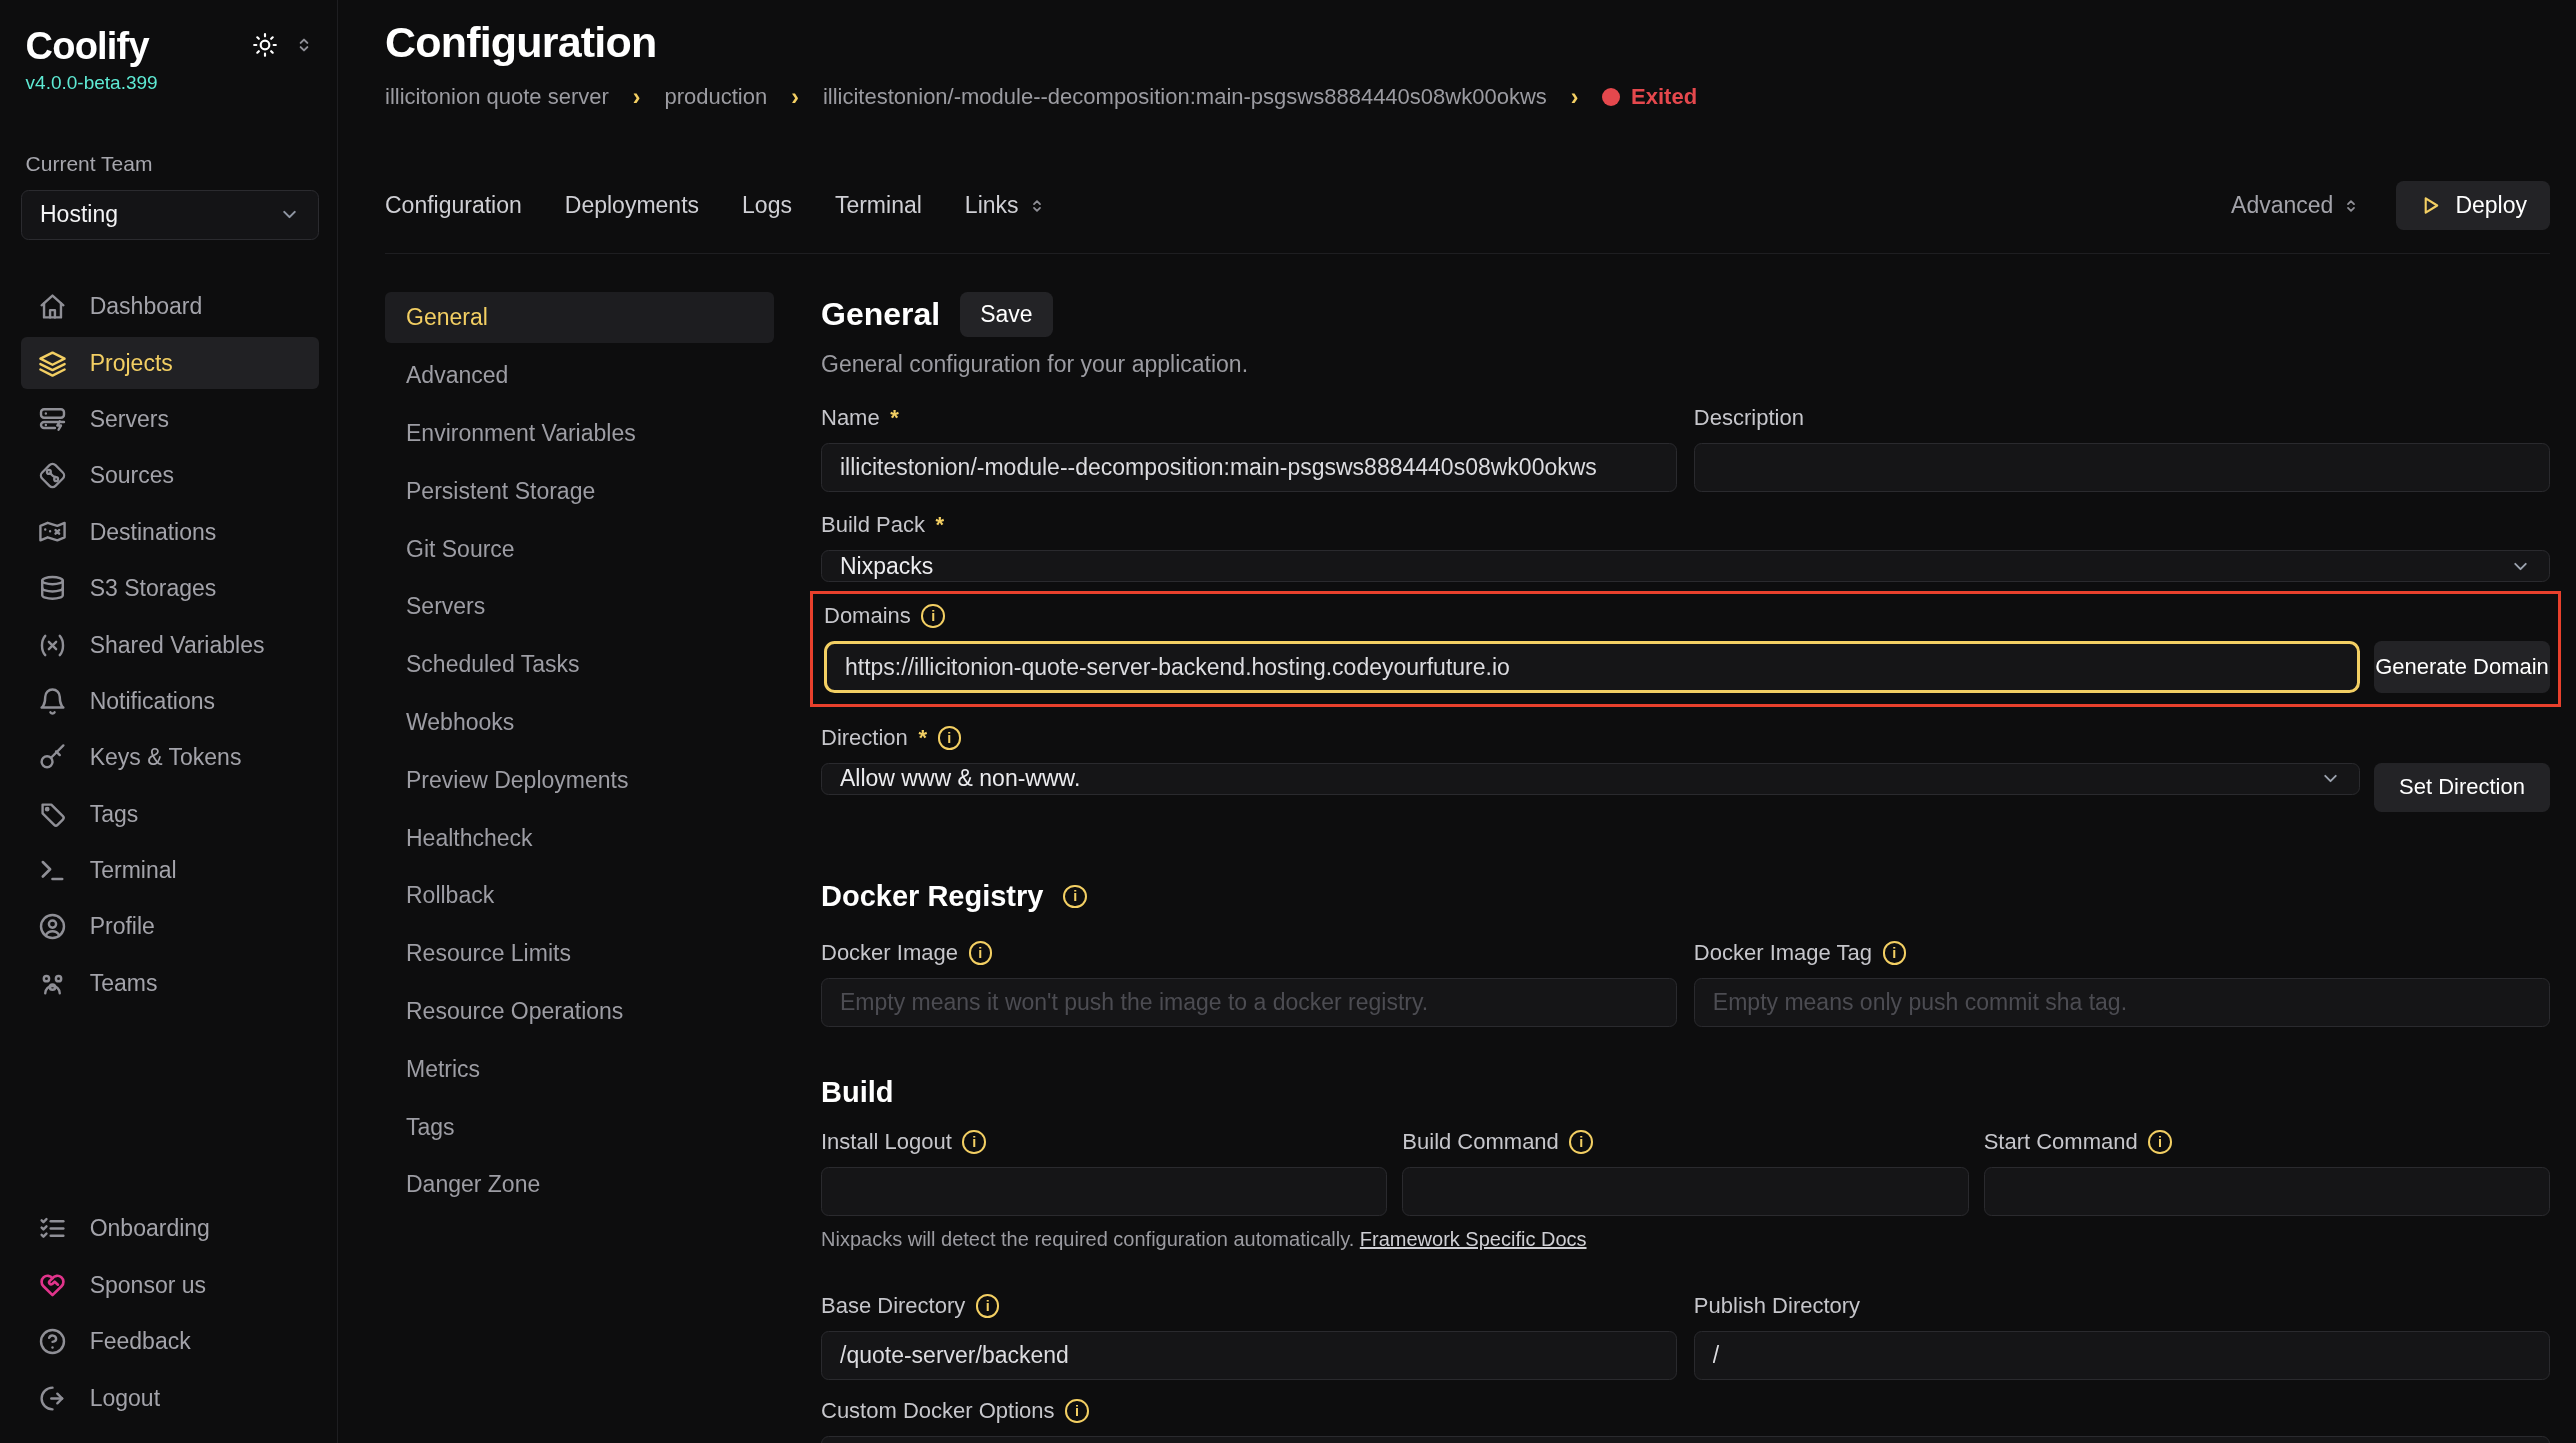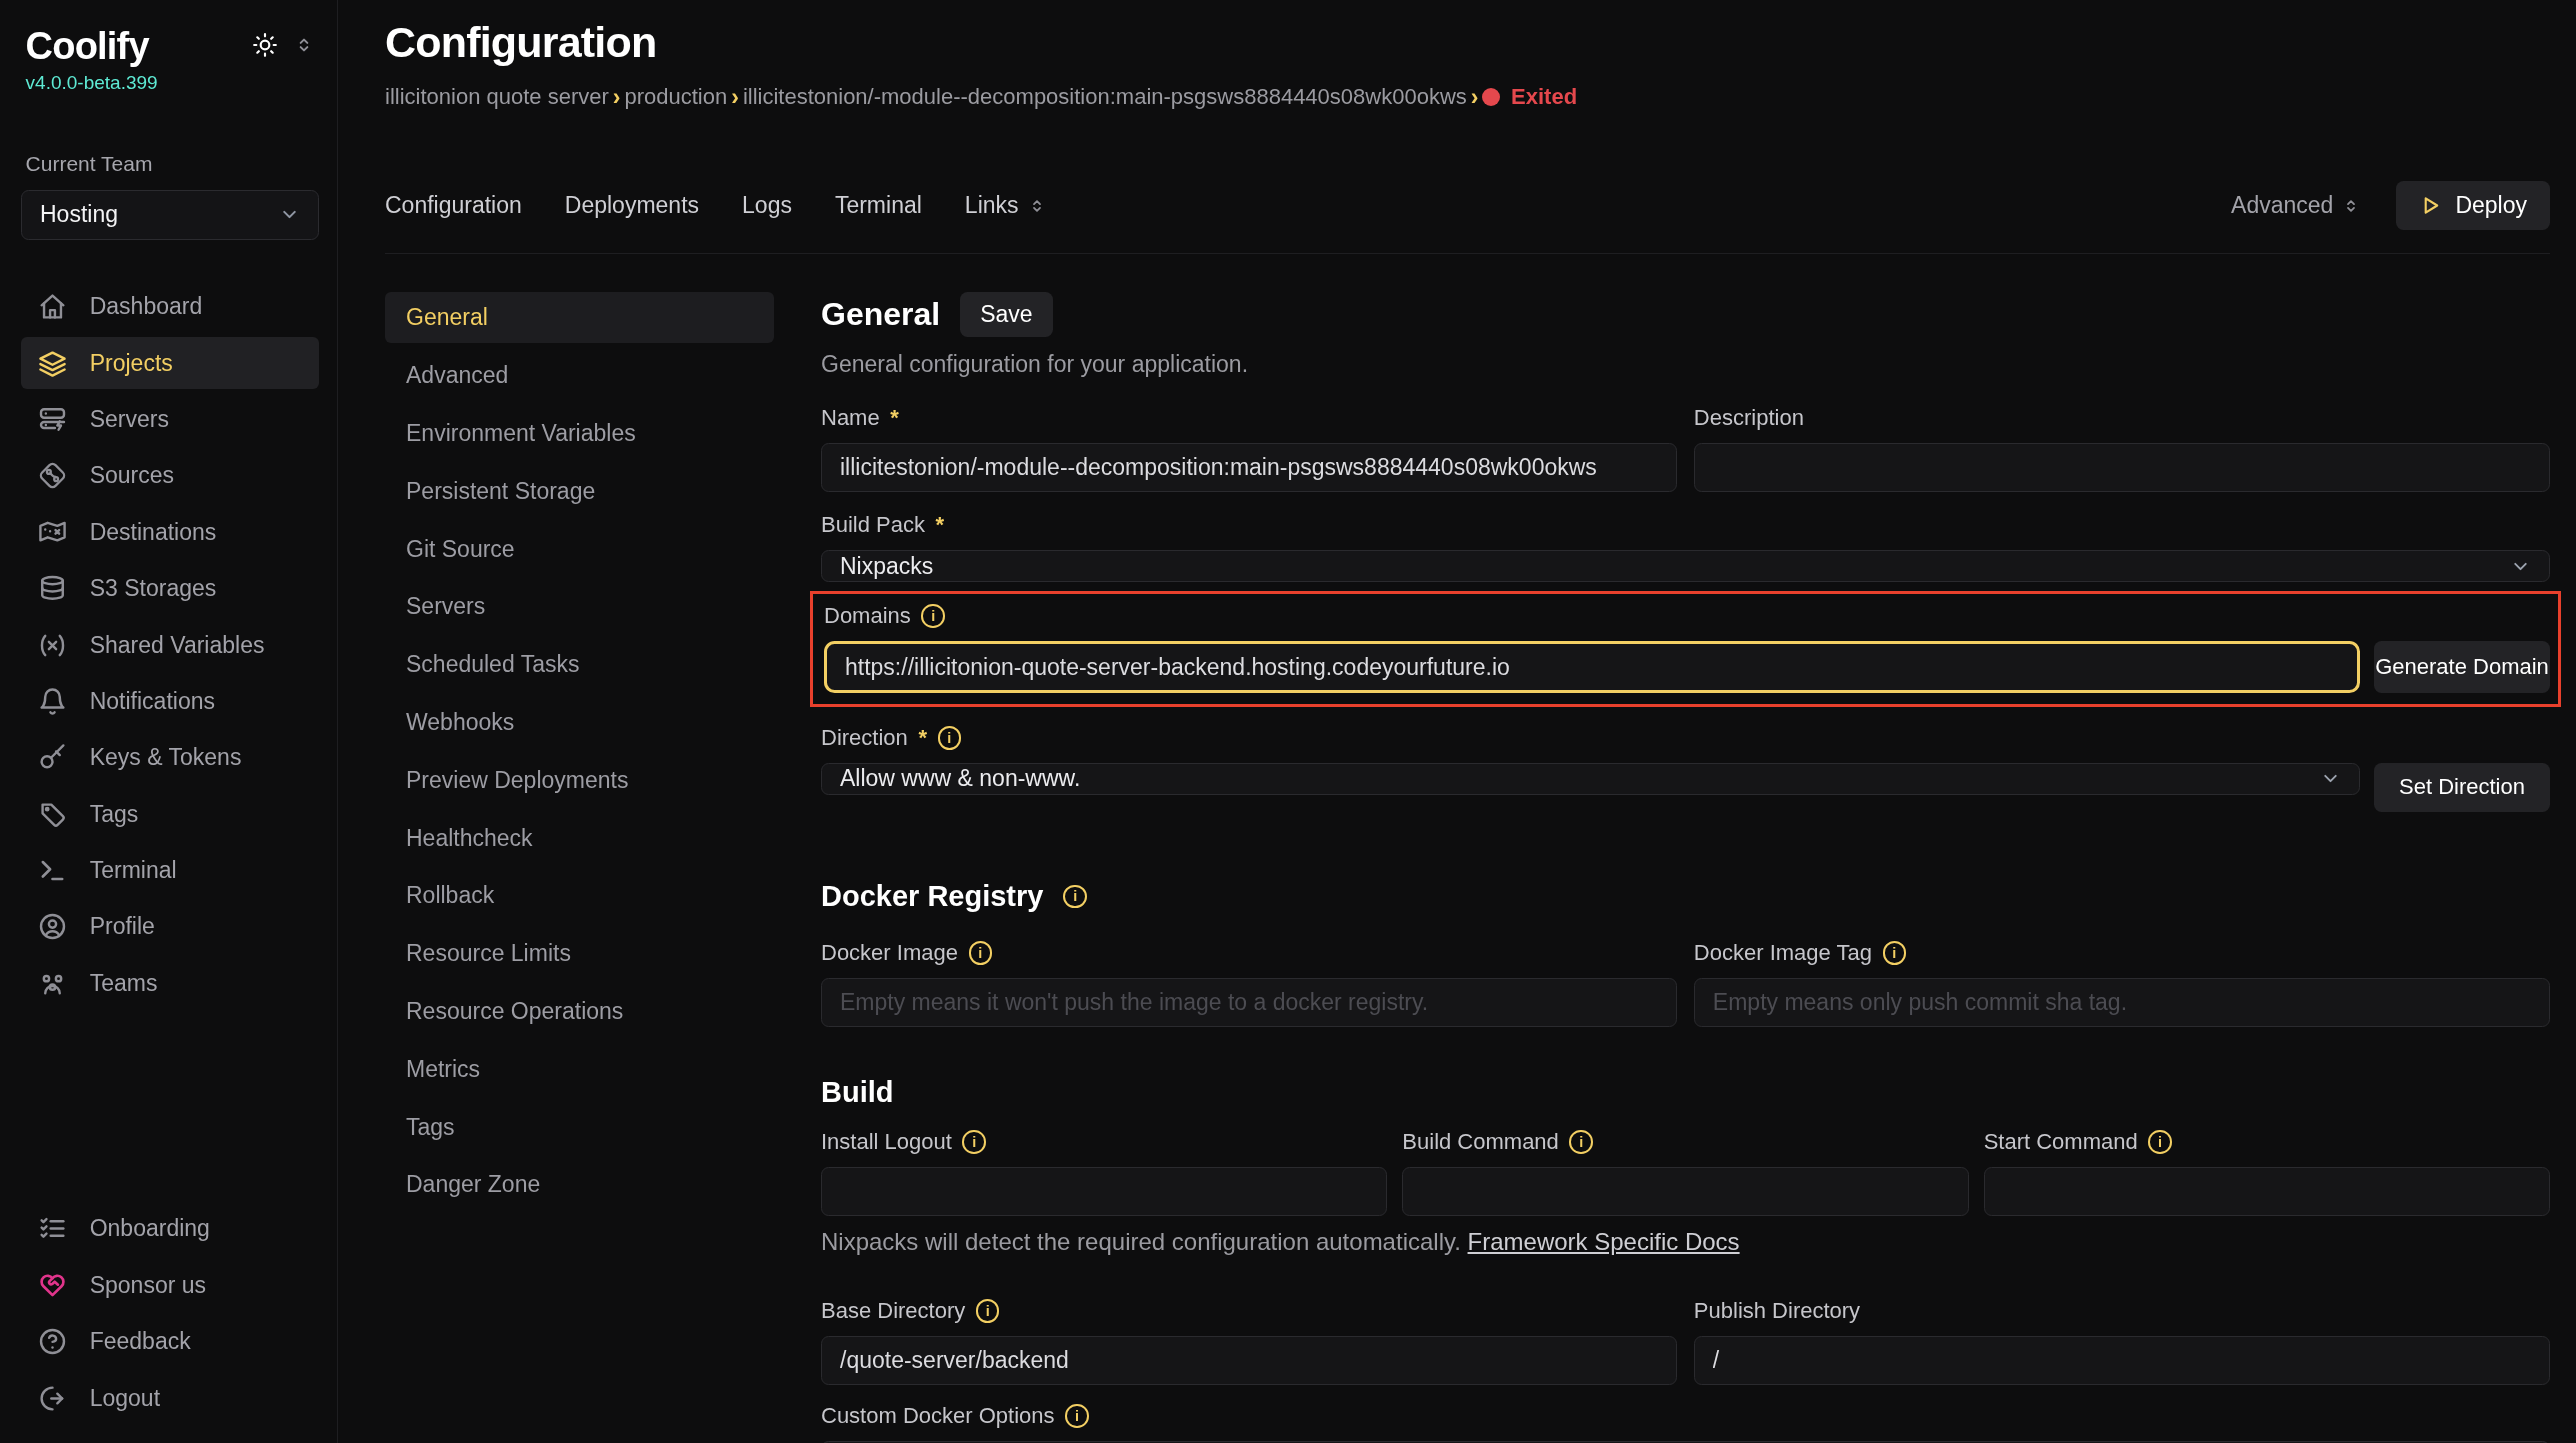--- a/index.html
+++ b/index.html
@@ -39,21 +39,21 @@
   }
   .nav-item .icon { color: #8f8f96; width: 29px; height: 29px; flex-shrink: 0; }
   .nav-item.active { background: #212124; color: #f3cf63; }
   .nav-item.active .icon { color: #f3cf63; }
   .side-footer { margin-top: auto; display: flex; flex-direction: column; gap: 4.6px; }
   .icon-pink { color: #e0348b !important; }
 
   
   .main { flex: 1; display: flex; flex-direction: column; padding: 18px 26px 0 47px; min-width: 0; }
   .page-title { font-size: 43px; font-weight: 700; color: #ffffff; letter-spacing: -0.8px; }
-  .breadcrumb { display: flex; align-items: center; gap: 4px; margin-top: 16.7px; font-size: 22px; color: #9b9ba1; }
+  .breadcrumb { display: flex; align-items: center; gap: 24px; margin-top: 16.7px; font-size: 22px; color: #9b9ba1; }
   .crumb-sep { color: #f3cf63; font-weight: 700; font-size: 23px; }
   .status-wrap { display: flex; align-items: center; gap: 10.6px; }
   .status-dot { width: 18px; height: 18px; border-radius: 50%; background: #e5484d; }
   .status-text { color: #e5484d; font-weight: 700; font-size: 22px; }
 
   .tabbar {
     margin-top: 70px; display: flex; align-items: center; justify-content: space-between;
     border-bottom: 1.5px solid #1e1e21; padding-bottom: 23px;
   }
   .tabs { display: flex; align-items: center; gap: 43px; }
@@ -118,21 +118,21 @@
     padding: 0 18px; font-size: 23px; color: #dcdce0; font-family: inherit; outline: none;
   }
   .row-btn {
     width: 176px; flex-shrink: 0; background: #232326; border: none; border-radius: 7.6px;
     color: #ffffff; font-size: 22px; cursor: pointer; font-family: inherit;
   }
   .direction-row { display: flex; gap: 13.7px; align-items: stretch; margin-top: 0; }
   .direction-row .select-box { flex: 1; }
   .direction-row .row-btn { height: 49px; }
 
-  .note { margin-top: 12px; font-size: 24px; color: #9b9ba1; }
+  .note { margin-top: 12px; font-size: 20px; color: #9b9ba1; }
   .note .doc-link { color: #cfcfd4; text-decoration: underline; cursor: pointer; }
 </style>
 </head>
 <body>
 
 <aside class="sidebar">
   <div class="logo-row">
     <div class="logo-title">Coolify</div>
     <div class="logo-icons">
       <span style="color:#ffffff">

